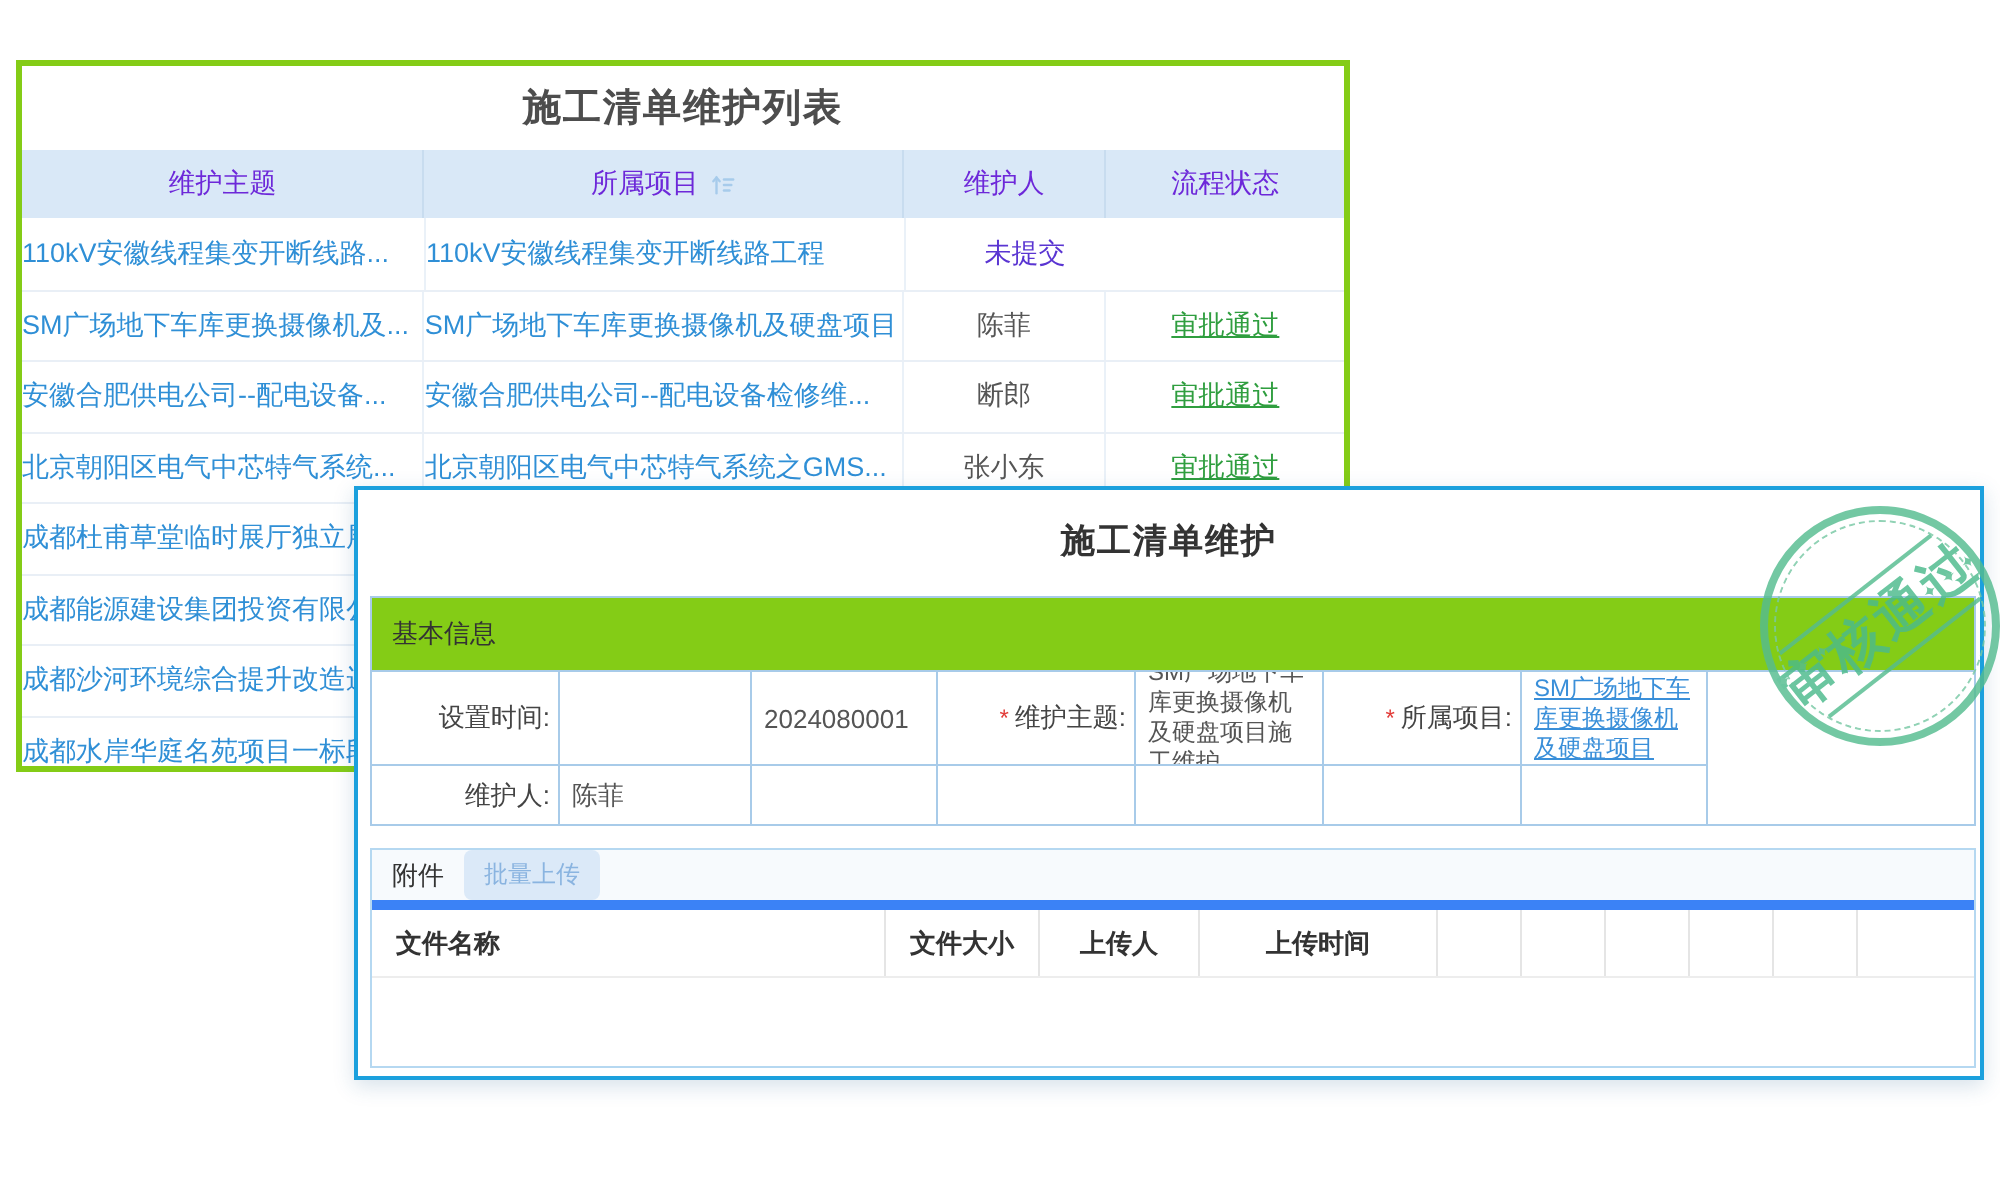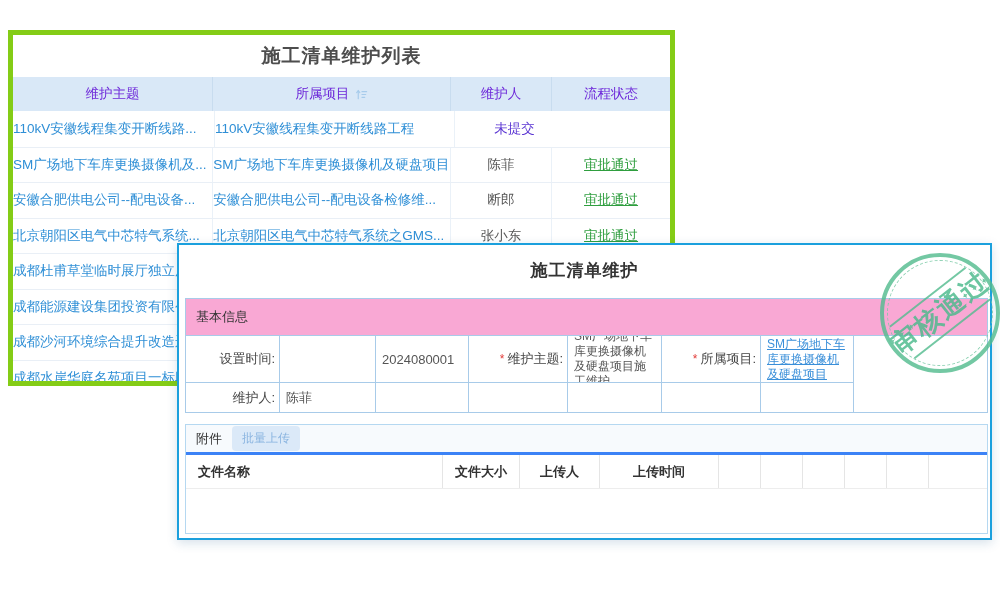--- a/index.html
+++ b/index.html
@@ -5,21 +5,21 @@
   * { margin:0; padding:0; box-sizing:border-box; }
   html,body { background:#fff; }
   #stage {
     position:relative; width:1000px; height:600px; overflow:hidden;
     font-family:"Liberation Sans","DejaVu Sans",sans-serif; background:#fff;
   }
 
   
   .list-panel {
     position:absolute; left:8px; top:30px; width:667px; height:356px;
-    background:#fff; border:5px solid #84cc16; z-index:1; overflow:hidden;
+    background:#fff; border:3px solid #84cc16; z-index:1; overflow:hidden;
   }
   .list-title {
     height:42px; display:flex; align-items:center; justify-content:center;
     font-size:19px; font-weight:bold; color:#4d4d4d; letter-spacing:1px;
   }
   .list-header { display:flex; height:34px; background:#d9e8f7; }
   .list-header .hcell {
     display:flex; align-items:center; justify-content:center;
     font-size:13.5px; color:#6d28d9; border-right:1px solid #c8dcef;
   }
@@ -46,21 +46,21 @@
   }
   .detail-title {
     position:absolute; left:0; top:14px; width:100%; text-align:center;
     font-size:17px; font-weight:bold; color:#333; letter-spacing:1px;
   }
   .form-table {
     position:absolute; left:6px; top:53px; width:803px;
     border:1px solid #a8cbe9; background:#fff;
   }
   .section-bar {
-    height:37px; background:#f9a8d4; border-bottom:1px solid #a8cbe9;
+    height:37px; background:#84cc16; border-bottom:1px solid #a8cbe9;
     display:flex; align-items:center; padding-left:10px;
     font-size:13px; color:#333;
   }
   .form-grid { display:grid; grid-template-columns:94px 96px 93px 99px 94px 99px 93px 134px; }
   .fcell {
     border-right:1px solid #a8cbe9; border-bottom:1px solid #a8cbe9;
     font-size:13px; color:#444; display:flex; align-items:center;
     overflow:hidden;
   }
   .fcell:nth-child(8n) { border-right:none; }
@@ -71,21 +71,21 @@
   .req { color:#e23c39; margin-right:3px; font-size:12px; }
   .wrap-small { font-size:12px; line-height:15px; white-space:normal; padding:2px 4px 2px 6px; }
   .proj-link { color:#3a8fd9; text-decoration:underline; cursor:pointer; }
 
   .attach-box {
     position:absolute; left:6px; top:179px; width:803px; height:110px;
     border:1px solid #b5d8f1; background:#fff;
   }
   .attach-bar {
     height:30px; display:flex; align-items:center; padding-left:10px;
-    background:#f7fafd; border-bottom:3px solid #3b82f6;
+    background:#f7fafd; border-bottom:5px solid #3b82f6;
   }
   .attach-label { font-size:13px; color:#333; }
   .upload-btn {
     margin-left:10px; background:#dbe9f8; color:#8ab4e0; border:none;
     border-radius:4px; font-size:12px; padding:4px 10px; cursor:pointer;
     font-family:inherit;
   }
   .attach-header { display:flex; height:34px; border-bottom:1px solid #ededed; }
   .attach-header .acell {
     display:flex; align-items:center; justify-content:center;

